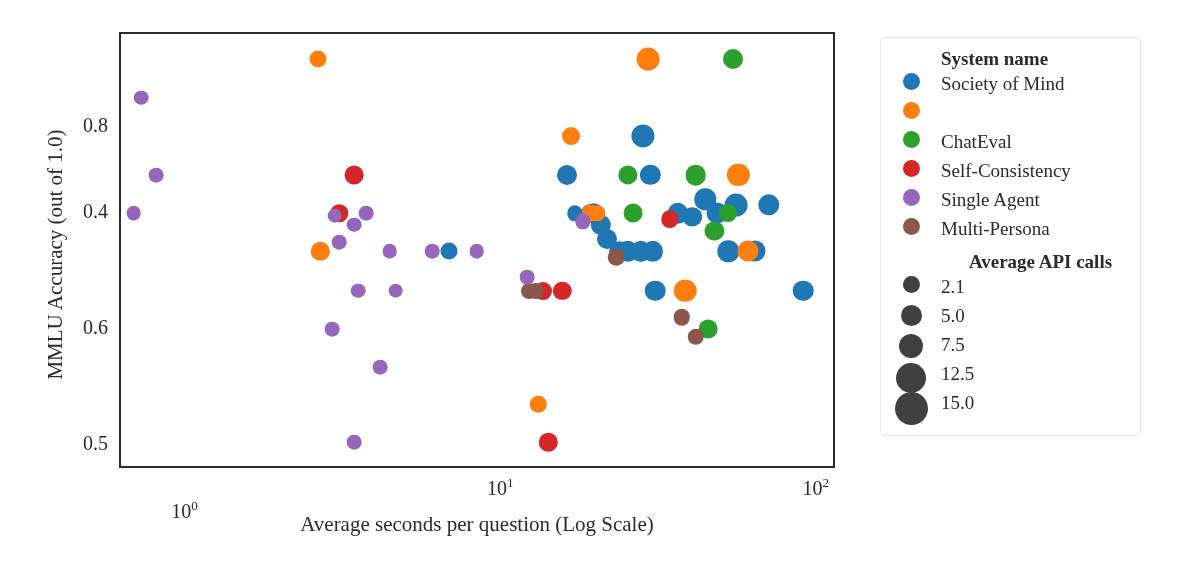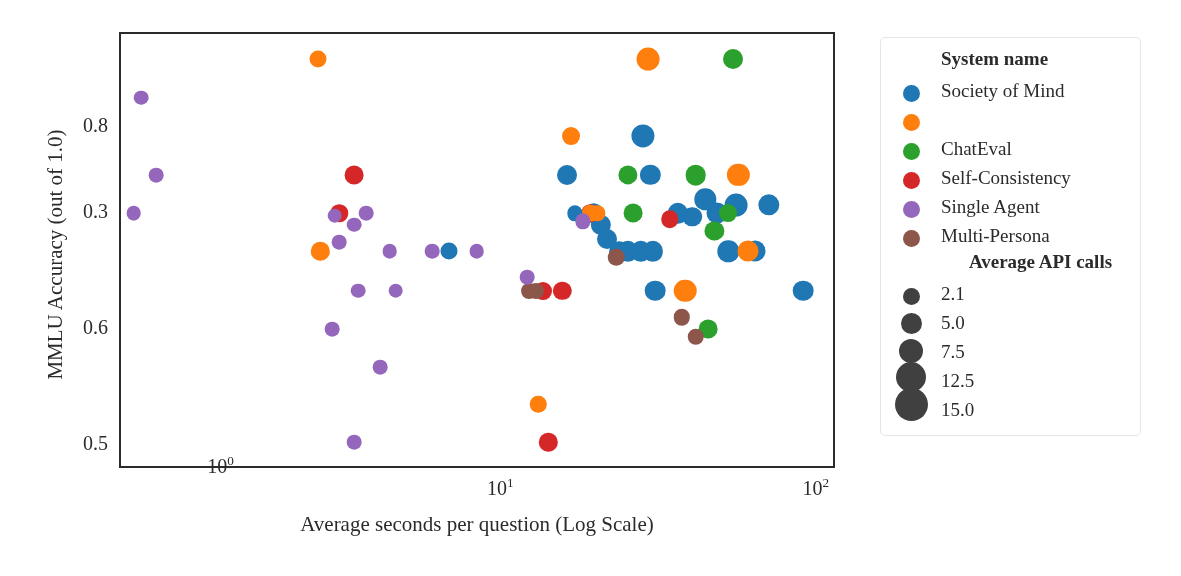--- a/index.html
+++ b/index.html
@@ -102,21 +102,21 @@
     font-size: 19px;
     font-weight: bold;
     color: #2b2b2b;
     padding-left: 60px;
     margin-bottom: 3px;
     white-space: nowrap;
   }
   .legend-title.second { margin-top: 4px; text-align: center; }
   .legend-row {
     display: flex;
-    align-items: flex-end;
+    align-items: flex-start;
     height: 29px;
     font-family: Liberation Serif, serif;
   }
   .legend-swatch-cell {
     width: 60px;
     display: flex;
     align-items: center;
     justify-content: center;
     flex: 0 0 60px;
   }
@@ -133,21 +133,21 @@
 </head>
 <body>
 
 <div id="figure">
 
   <div id="ylabel">MMLU Accuracy (out of 1.0)</div>
 
   <div id="ytick-layer">
       <div class="tick-label ytick" style="left: 63px; width: 45px; top: 442.557px;">0.5</div>
       <div class="tick-label ytick" style="left: 63px; width: 45px; top: 326.907px;">0.6</div>
-      <div class="tick-label ytick" style="left: 63px; width: 45px; top: 211.257px;">0.3</div>
+      <div class="tick-label ytick" style="left: 63px; width: 45px; top: 211.257px;">0.4</div>
       <div class="tick-label ytick" style="left: 63px; width: 45px; top: 95.6074px; margin-top: 29px;">0.8</div>
     </div>
 
   <div id="plot-frame">
       <div class="marker" style="left: 328.317px; top: 217.422px; width: 17px; height: 17px; background: rgb(31, 119, 180); z-index: 83;"></div>
       <div class="marker" style="left: 445.618px; top: 141.093px; width: 19.9545px; height: 19.9545px; background: rgb(31, 119, 180); z-index: 80;"></div>
       <div class="marker" style="left: 453.929px; top: 179.257px; width: 15.3246px; height: 15.3246px; background: rgb(31, 119, 180); z-index: 85;"></div>
       <div class="marker" style="left: 472.737px; top: 179.257px; width: 19.583px; height: 19.583px; background: rgb(31, 119, 180); z-index: 80;"></div>
       <div class="marker" style="left: 479.593px; top: 190.822px; width: 20.3137px; height: 20.3137px; background: rgb(31, 119, 180); z-index: 80;"></div>
       <div class="marker" style="left: 486.122px; top: 204.7px; width: 19.9545px; height: 19.9545px; background: rgb(31, 119, 180); z-index: 80;"></div>
@@ -209,21 +209,21 @@
       <div class="marker" style="left: 406.18px; top: 242.865px; width: 14.6569px; height: 14.6569px; background: rgb(148, 103, 189); z-index: 85;"></div>
       <div class="marker" style="left: 461.764px; top: 187.353px; width: 15.3246px; height: 15.3246px; background: rgb(148, 103, 189); z-index: 85;"></div>
       <div class="marker" style="left: 408.446px; top: 256.743px; width: 15.9282px; height: 15.9282px; background: rgb(140, 86, 75); z-index: 84;"></div>
       <div class="marker" style="left: 415.028px; top: 256.743px; width: 15.9282px; height: 15.9282px; background: rgb(140, 86, 75); z-index: 84;"></div>
       <div class="marker" style="left: 495.367px; top: 223.204px; width: 16.4833px; height: 16.4833px; background: rgb(140, 86, 75); z-index: 84;"></div>
       <div class="marker" style="left: 560.542px; top: 283.342px; width: 16.4833px; height: 16.4833px; background: rgb(140, 86, 75); z-index: 84;"></div>
       <div class="marker" style="left: 574.614px; top: 303.003px; width: 16.4833px; height: 16.4833px; background: rgb(140, 86, 75); z-index: 84;"></div>
     </div>
 
   <div id="xtick-layer">
-      <div class="tick-label xtick" style="left: 184.532px; top: 455px; margin-left: 36px;">10<sup>0</sup></div>
+      <div class="tick-label xtick" style="left: 184.532px; top: 500px;">10<sup>0</sup></div>
       <div class="tick-label xtick" style="left: 500.186px; top: 477px;">10<sup>1</sup></div>
       <div class="tick-label xtick" style="left: 815.84px; top: 477px;">10<sup>2</sup></div>
     </div>
 
   <div id="xlabel">Average seconds per question (Log Scale)</div>
 
   <div id="legend">
     <div class="legend-title">System name</div>
     <div id="legend-hue-rows">
         <div class="legend-row">

